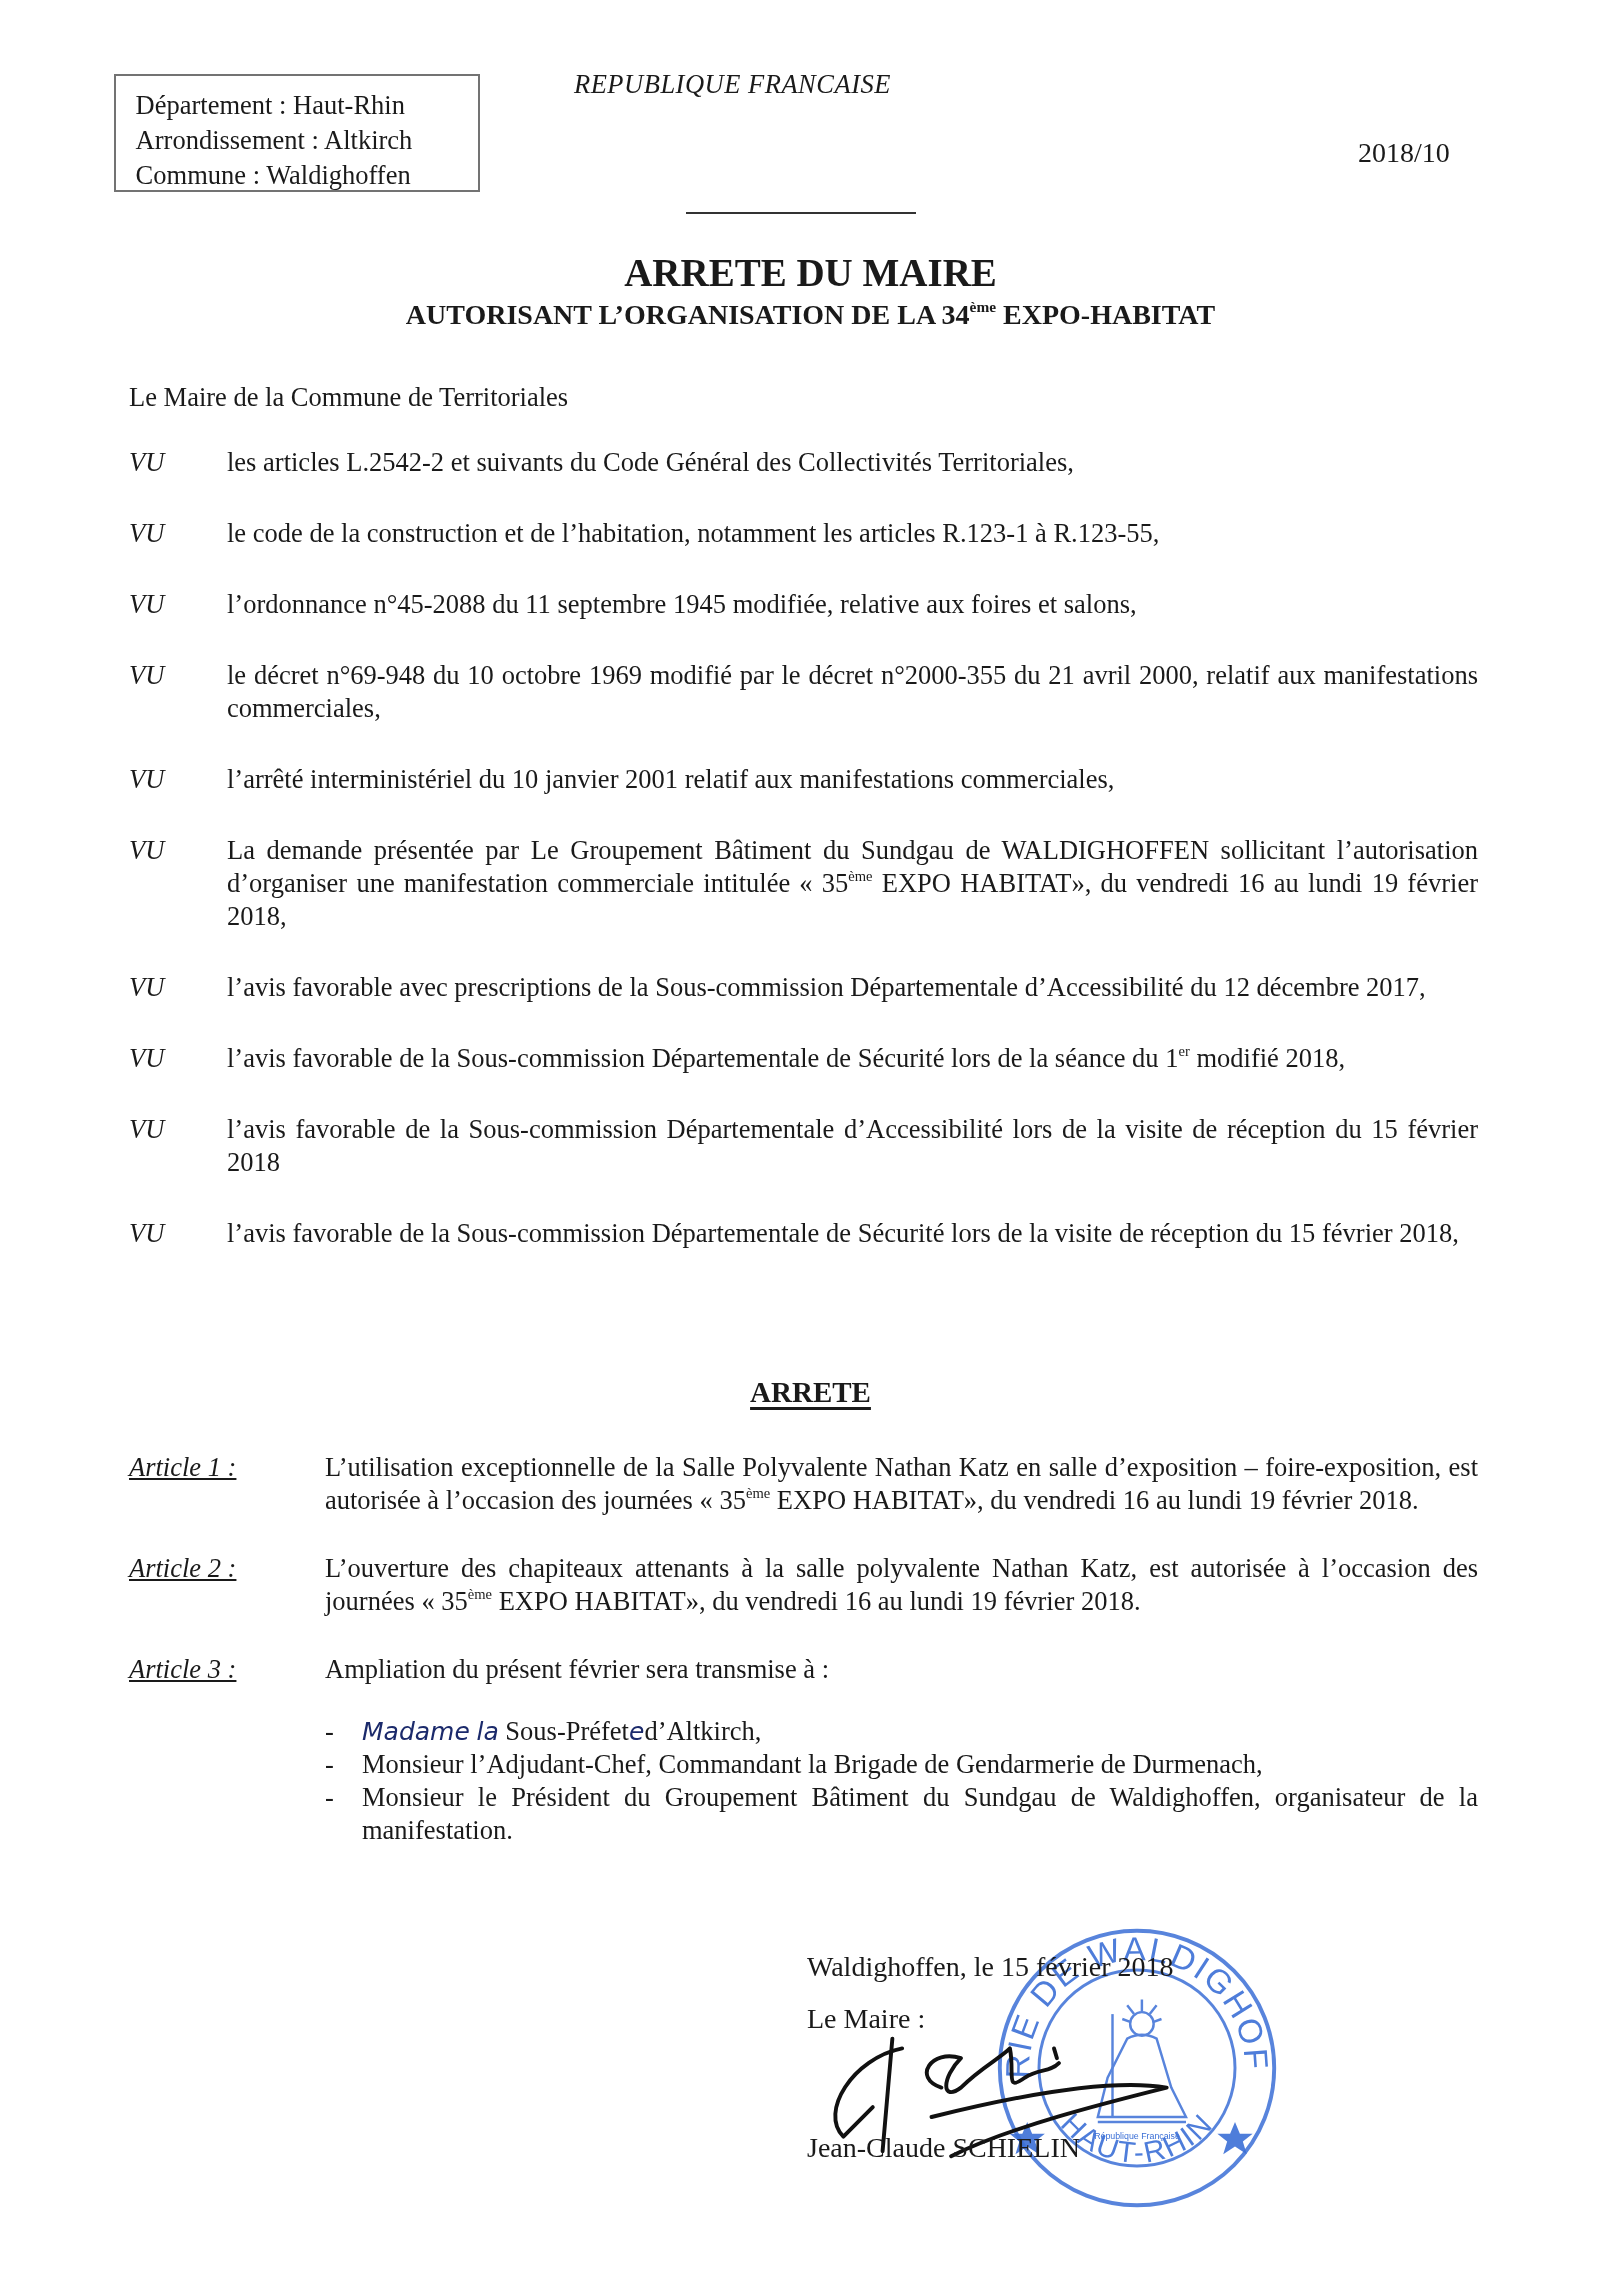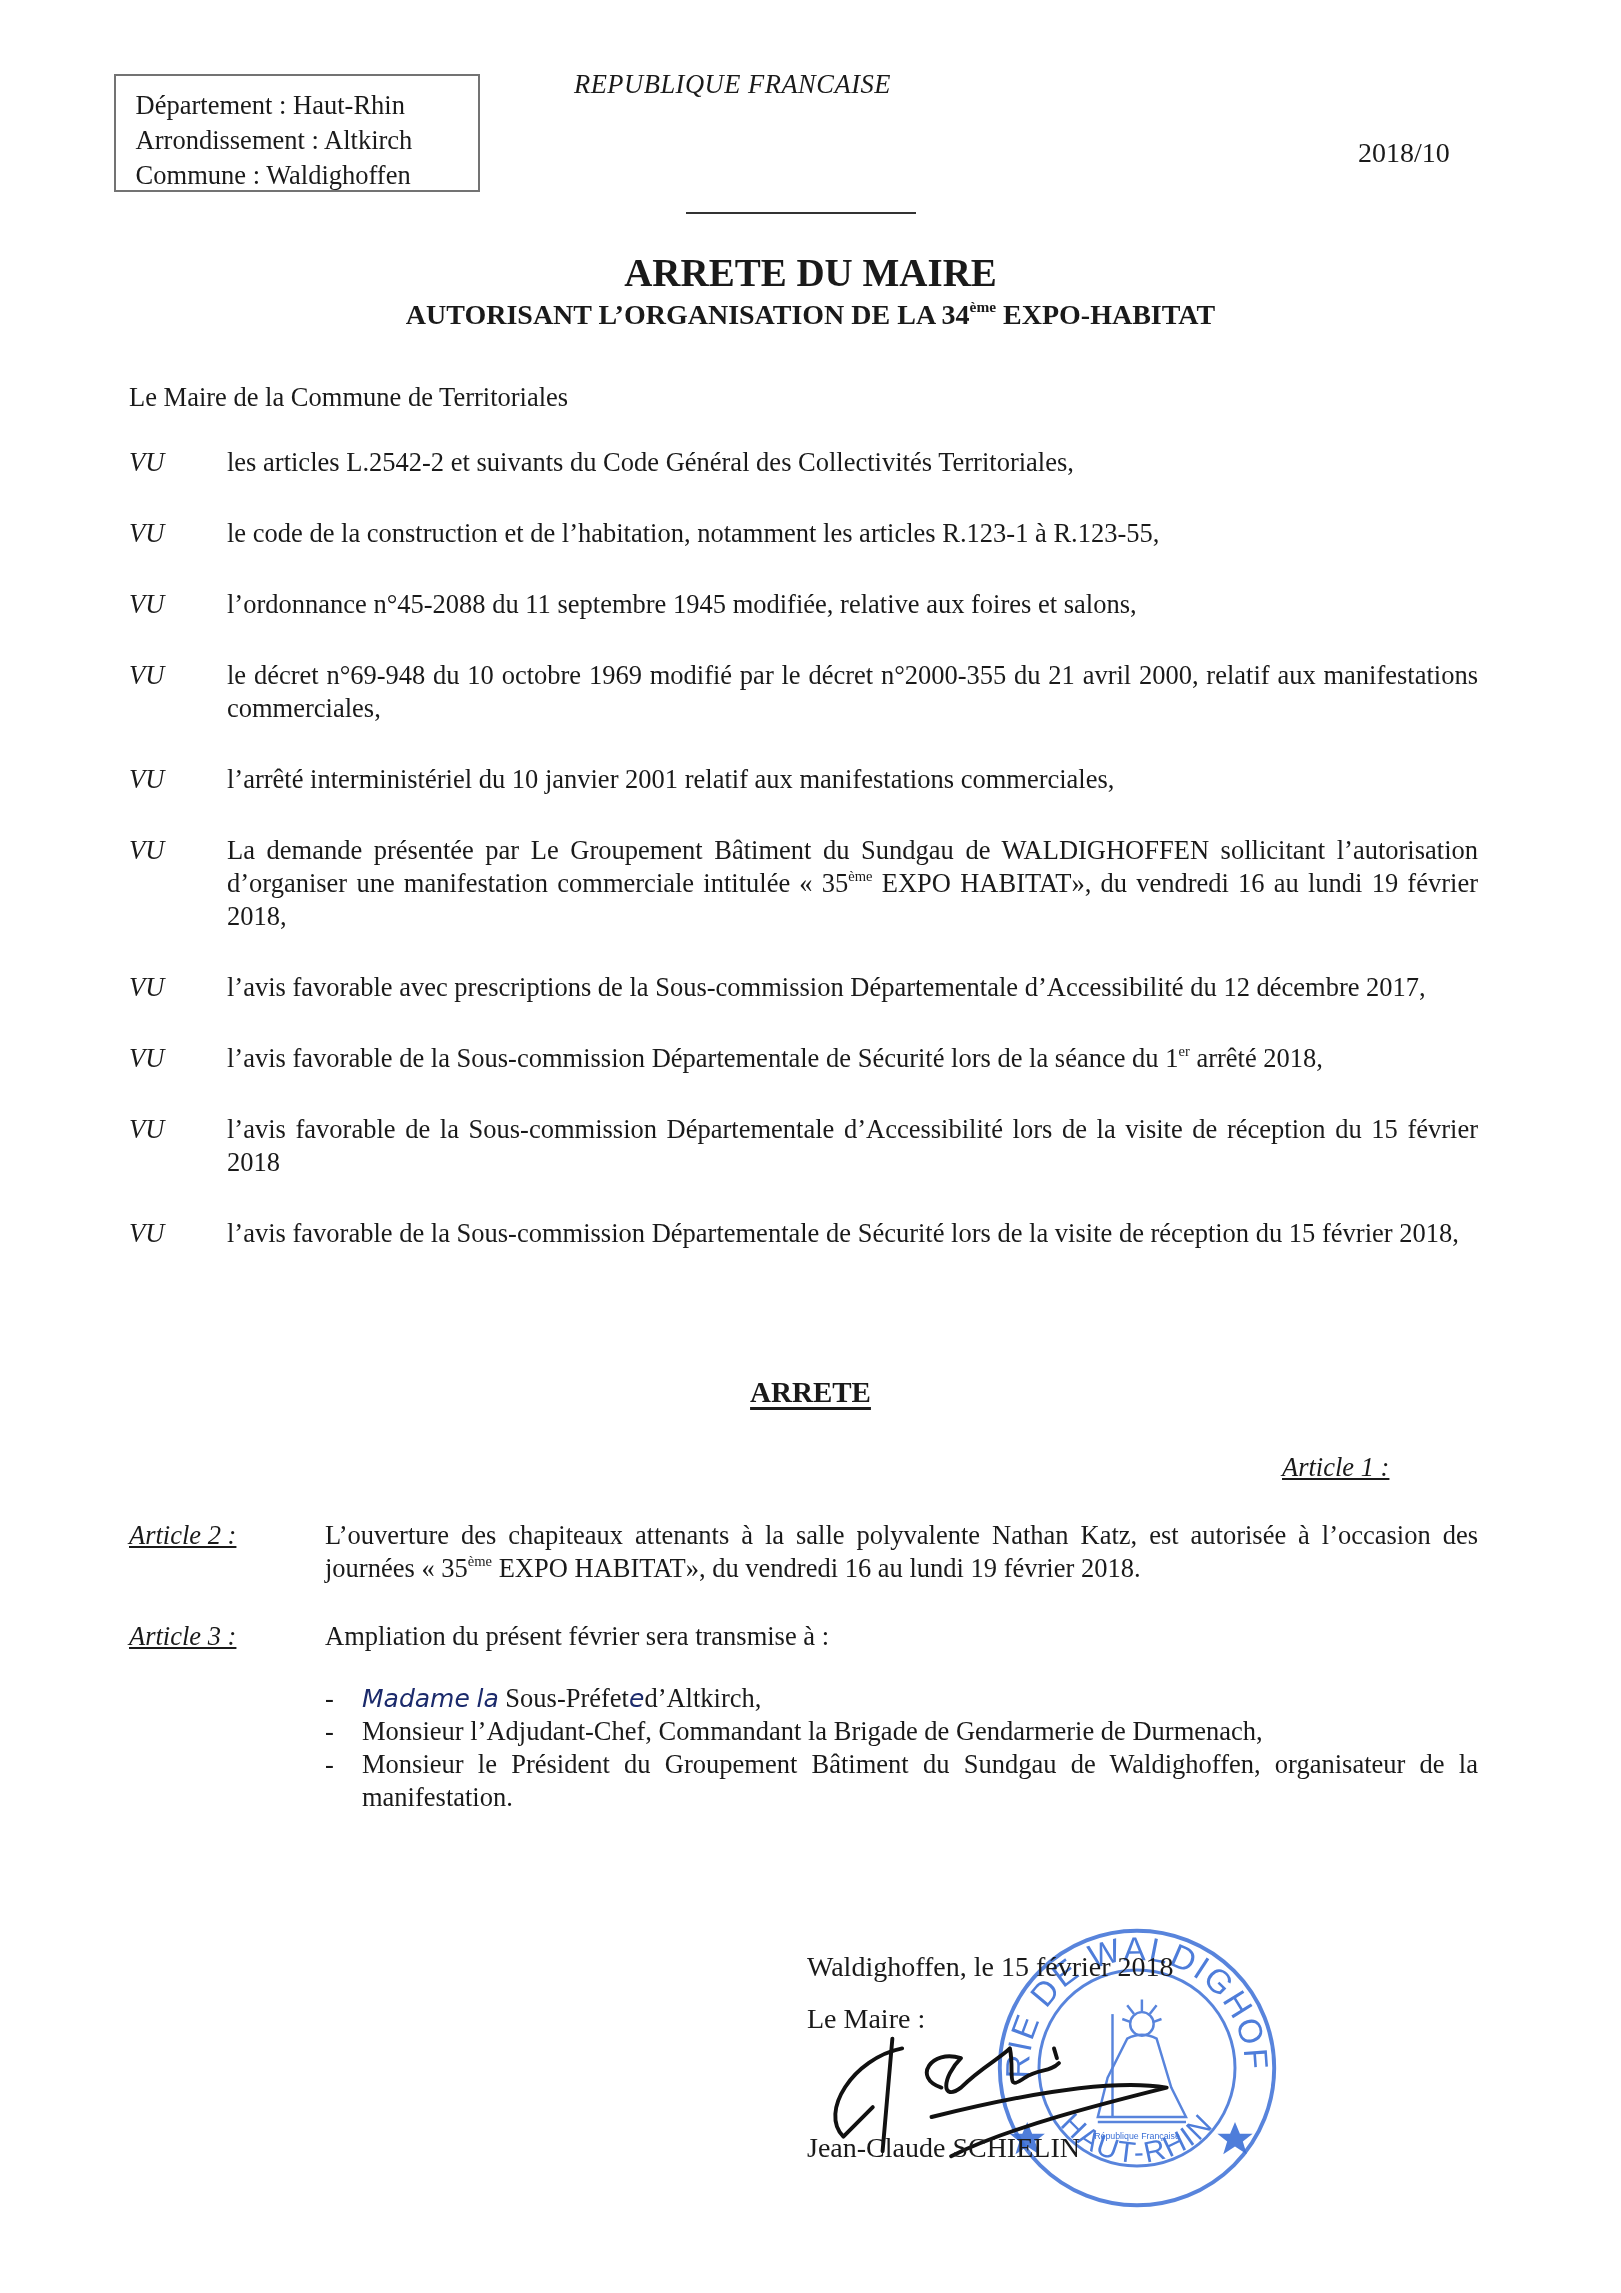--- a/index.html
+++ b/index.html
@@ -81,37 +81,38 @@
   <div class="vu-row" style="margin-top:38px">
     <span class="vu-label">VU</span>
     <span class="vu-text"><span>La demande présentée par Le Groupement Bâtiment du Sundgau de WALDIGHOFFEN sollicitant l’autorisation d’organiser une manifestation commerciale intitulée « 35</span><sup>ème</sup><span> EXPO HABITAT», du vendredi 16 au lundi 19 février 2018,</span></span>
   </div>
   <div class="vu-row" style="margin-top:38px">
     <span class="vu-label">VU</span>
     <span class="vu-text">l’avis favorable avec prescriptions de la Sous-commission Départementale d’Accessibilité du 12 décembre 2017,</span>
   </div>
   <div class="vu-row" style="margin-top:38px">
     <span class="vu-label">VU</span>
-    <span class="vu-text"><span>l’avis favorable de la Sous-commission Départementale de Sécurité lors de la séance du 1</span><sup>er</sup><span> arrêté 2018,</span></span>
+    <span class="vu-text"><span>l’avis favorable de la Sous-commission Départementale de Sécurité lors de la séance du 1</span><sup>er</sup><span> modifié 2018,</span></span>
   </div>
   <div class="vu-row" style="margin-top:38px">
     <span class="vu-label">VU</span>
     <span class="vu-text">l’avis favorable de la Sous-commission Départementale d’Accessibilité lors de la visite de réception du 15 février 2018</span>
   </div>
   <div class="vu-row" style="margin-top:38px">
     <span class="vu-label">VU</span>
     <span class="vu-text">l’avis favorable de la Sous-commission Départementale de Sécurité lors de la visite de réception du 15 février 2018,</span>
   </div>
 </div>
 
 <div class="abs arrete-heading"><span>ARRETE</span></div>
 
 <div class="abs articles">
   <div class="art-row">
     <span class="art-label">Article 1 :</span>
+    <span class="art-text"><span>L’utilisation exceptionnelle de la Salle Polyvalente Nathan Katz en salle d’exposition – foire-exposition, est autorisée à l’occasion des journées « 35</span><sup>ème</sup><span> EXPO HABITAT», du vendredi 16 au lundi 19 février 2018.</span></span>
   </div>
   <div class="art-row" style="margin-top:35px">
     <span class="art-label">Article 2 :</span>
     <span class="art-text"><span>L’ouverture des chapiteaux attenants à la salle polyvalente Nathan Katz, est autorisée à l’occasion des journées « 35</span><sup>ème</sup><span> EXPO HABITAT», du vendredi 16 au lundi 19 février 2018.</span></span>
   </div>
   <div class="art-row" style="margin-top:35px">
     <span class="art-label">Article 3 :</span>
     <div class="art-text">
       <div>Ampliation du présent février sera transmise à :</div>
       <ul class="dest-list">

